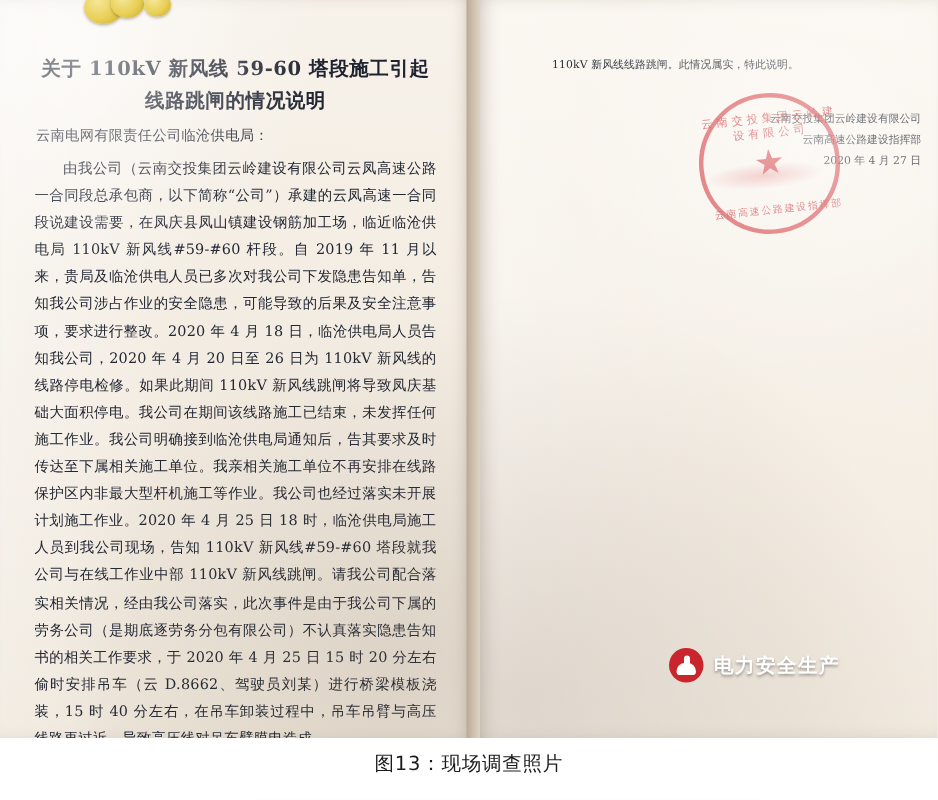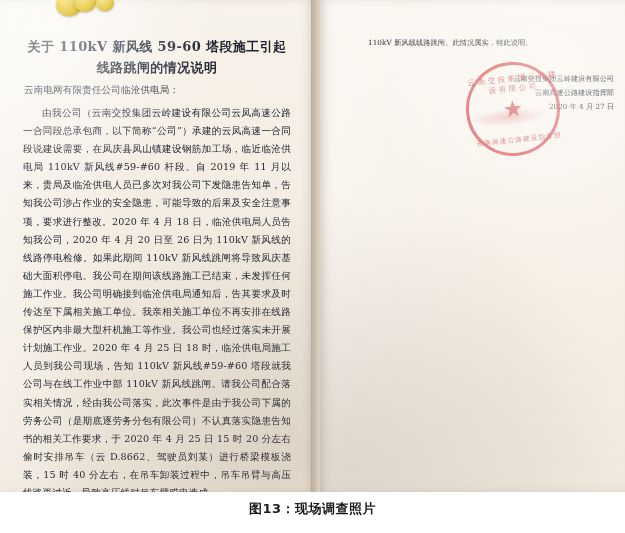--- a/index.html
+++ b/index.html
@@ -252,21 +252,20 @@
   .caption {
     position: absolute;
     left: 0;
     top: 500px;
     width: 625px;
     text-align: center;
     font-family: "DejaVu Sans", "Liberation Sans", sans-serif;
     font-size: 13px;
     color: #1b1b1b;
     letter-spacing: 0.5px;
-    font-weight: bold;
   }
 </style>
 </head>
 <body>
 
 <div class="page">
 
   <div class="photo-area">
 
     <div class="sheet sheet-left">
@@ -292,18 +291,22 @@
         <div class="seal-star">★</div>
         <div class="seal-bottom-text">云南高速公路建设指挥部</div>
       </div>
       <div class="seal-smear"></div>
     </div>
 
     <div class="clip clip-a"></div>
     <div class="clip clip-b"></div>
     <div class="clip clip-c"></div>
 
+    <div class="wm">
+      <div class="wm-circle"></div>
+      <div class="wm-text">电力安全生产</div>
+    </div>
 
   </div>
 
   <div class="caption">图13：现场调查照片</div>
 
 </div>
 
 </body></html>

